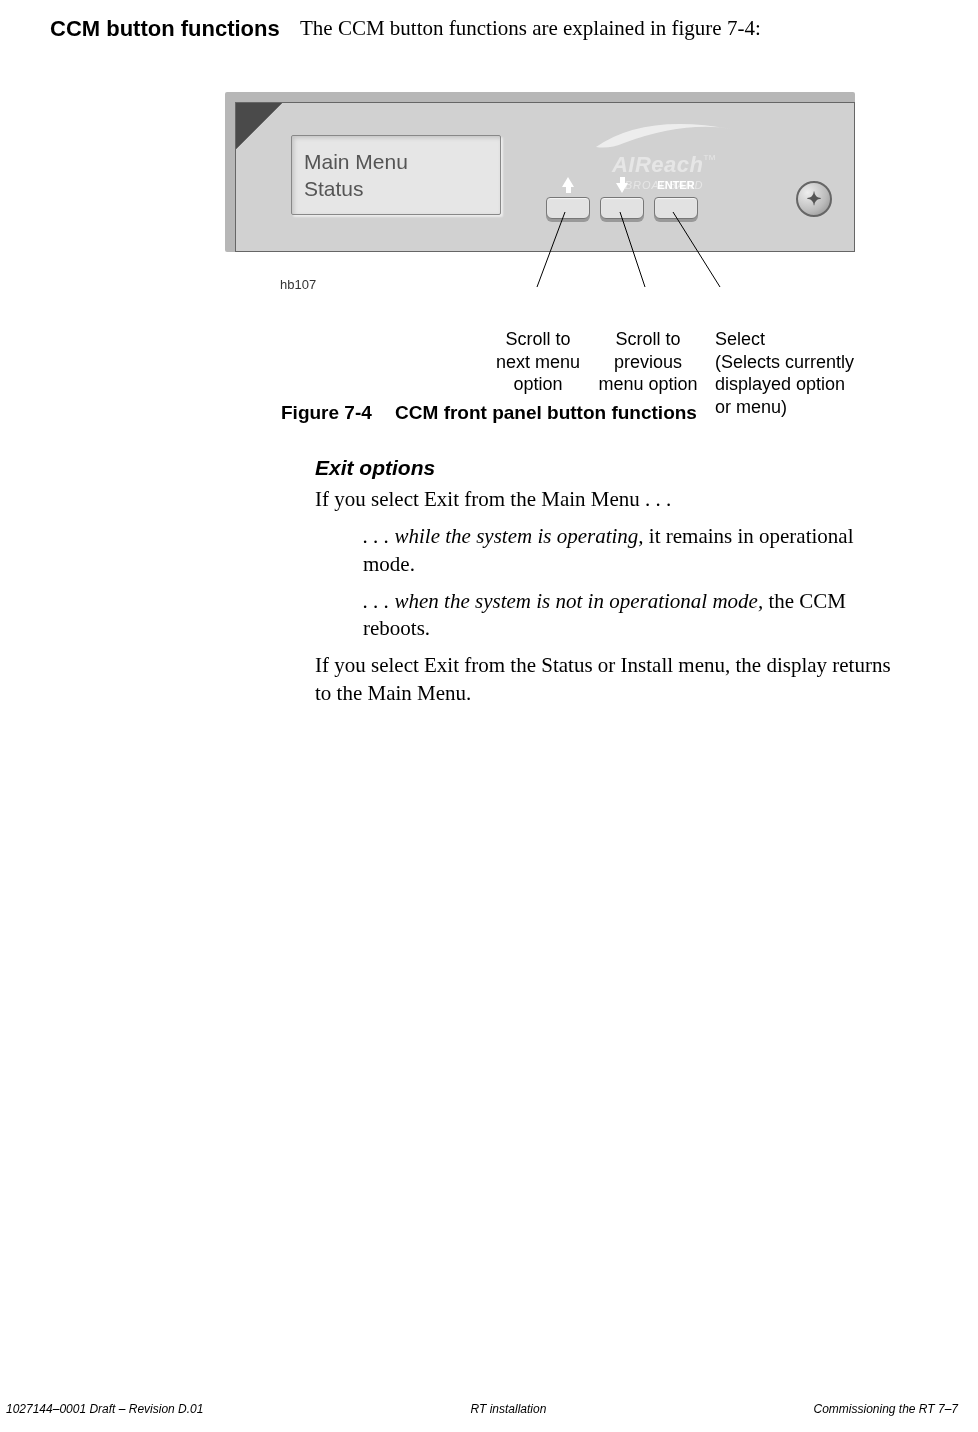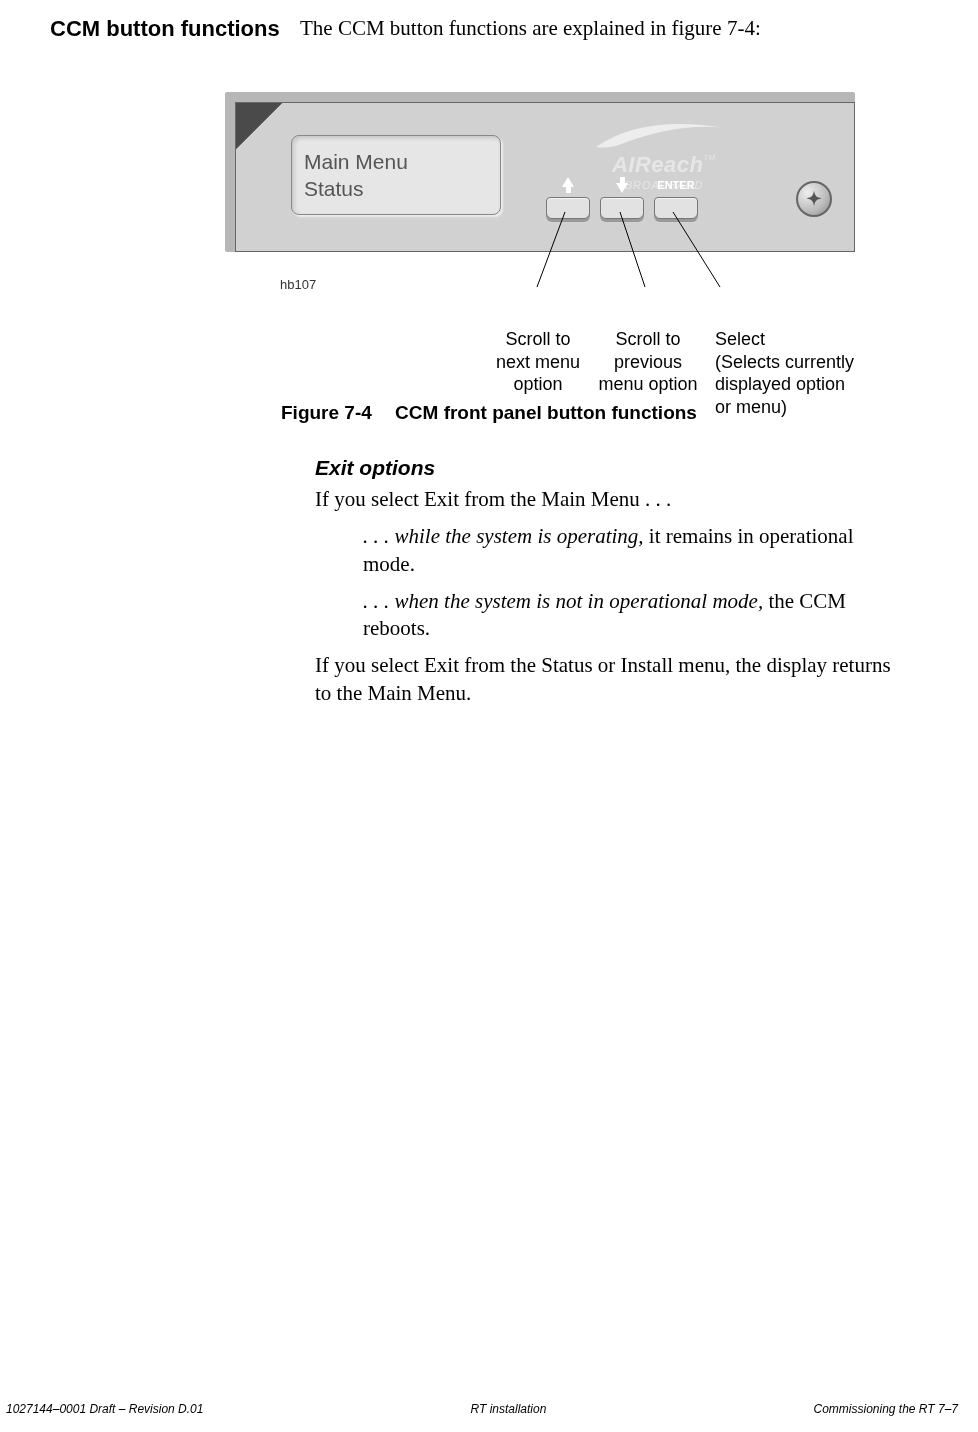--- a/index.html
+++ b/index.html
@@ -77,21 +77,21 @@
   }
 
   .lcd-outer {
     position: absolute;
     left: 55px;
     top: 32px;
     width: 210px;
     height: 80px;
     background: #e6e6e6;
     border: 1px solid #888;
-    border-radius: 8px;
+    border-radius: 2px;
     box-shadow: inset 2px 2px 4px rgba(0,0,0,0.15), 2px 2px 2px rgba(255,255,255,0.6);
     display: flex;
     flex-direction: column;
     justify-content: center;
     padding: 6px 12px;
     font-family: Arial, Helvetica, sans-serif;
     font-size: 21px;
     color: #555;
   }
   .lcd-outer .line { line-height: 1.3; }

